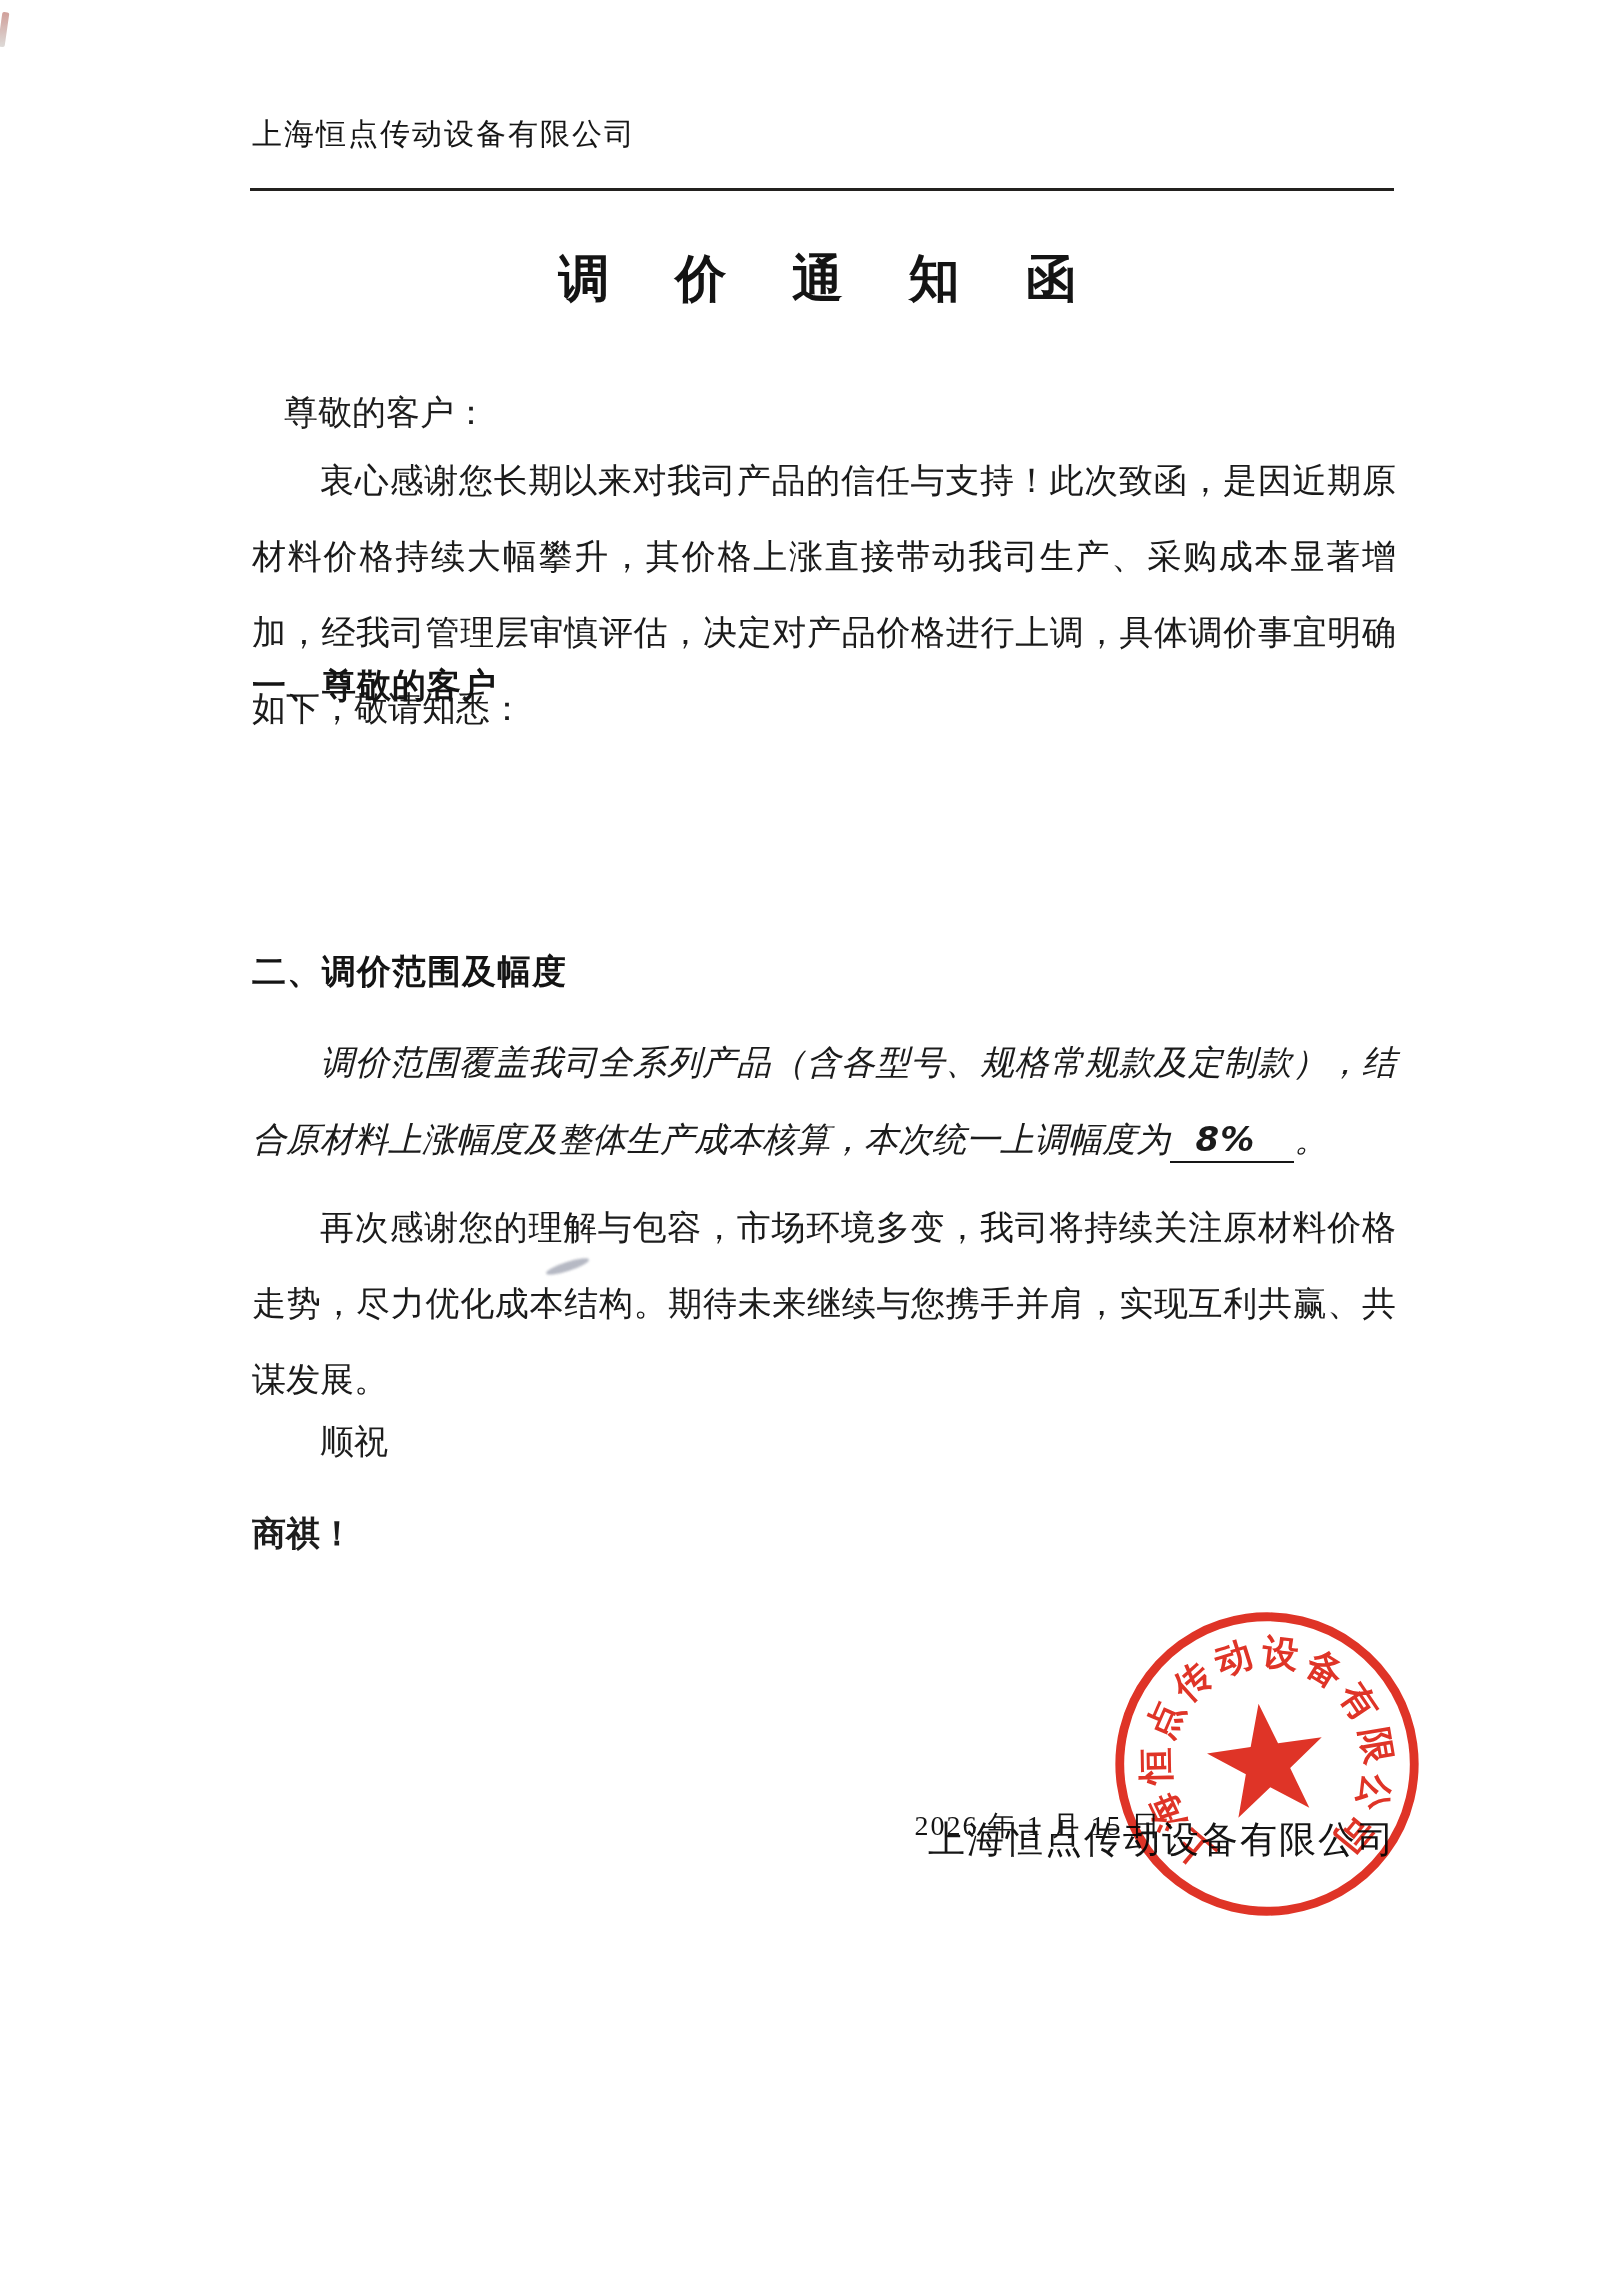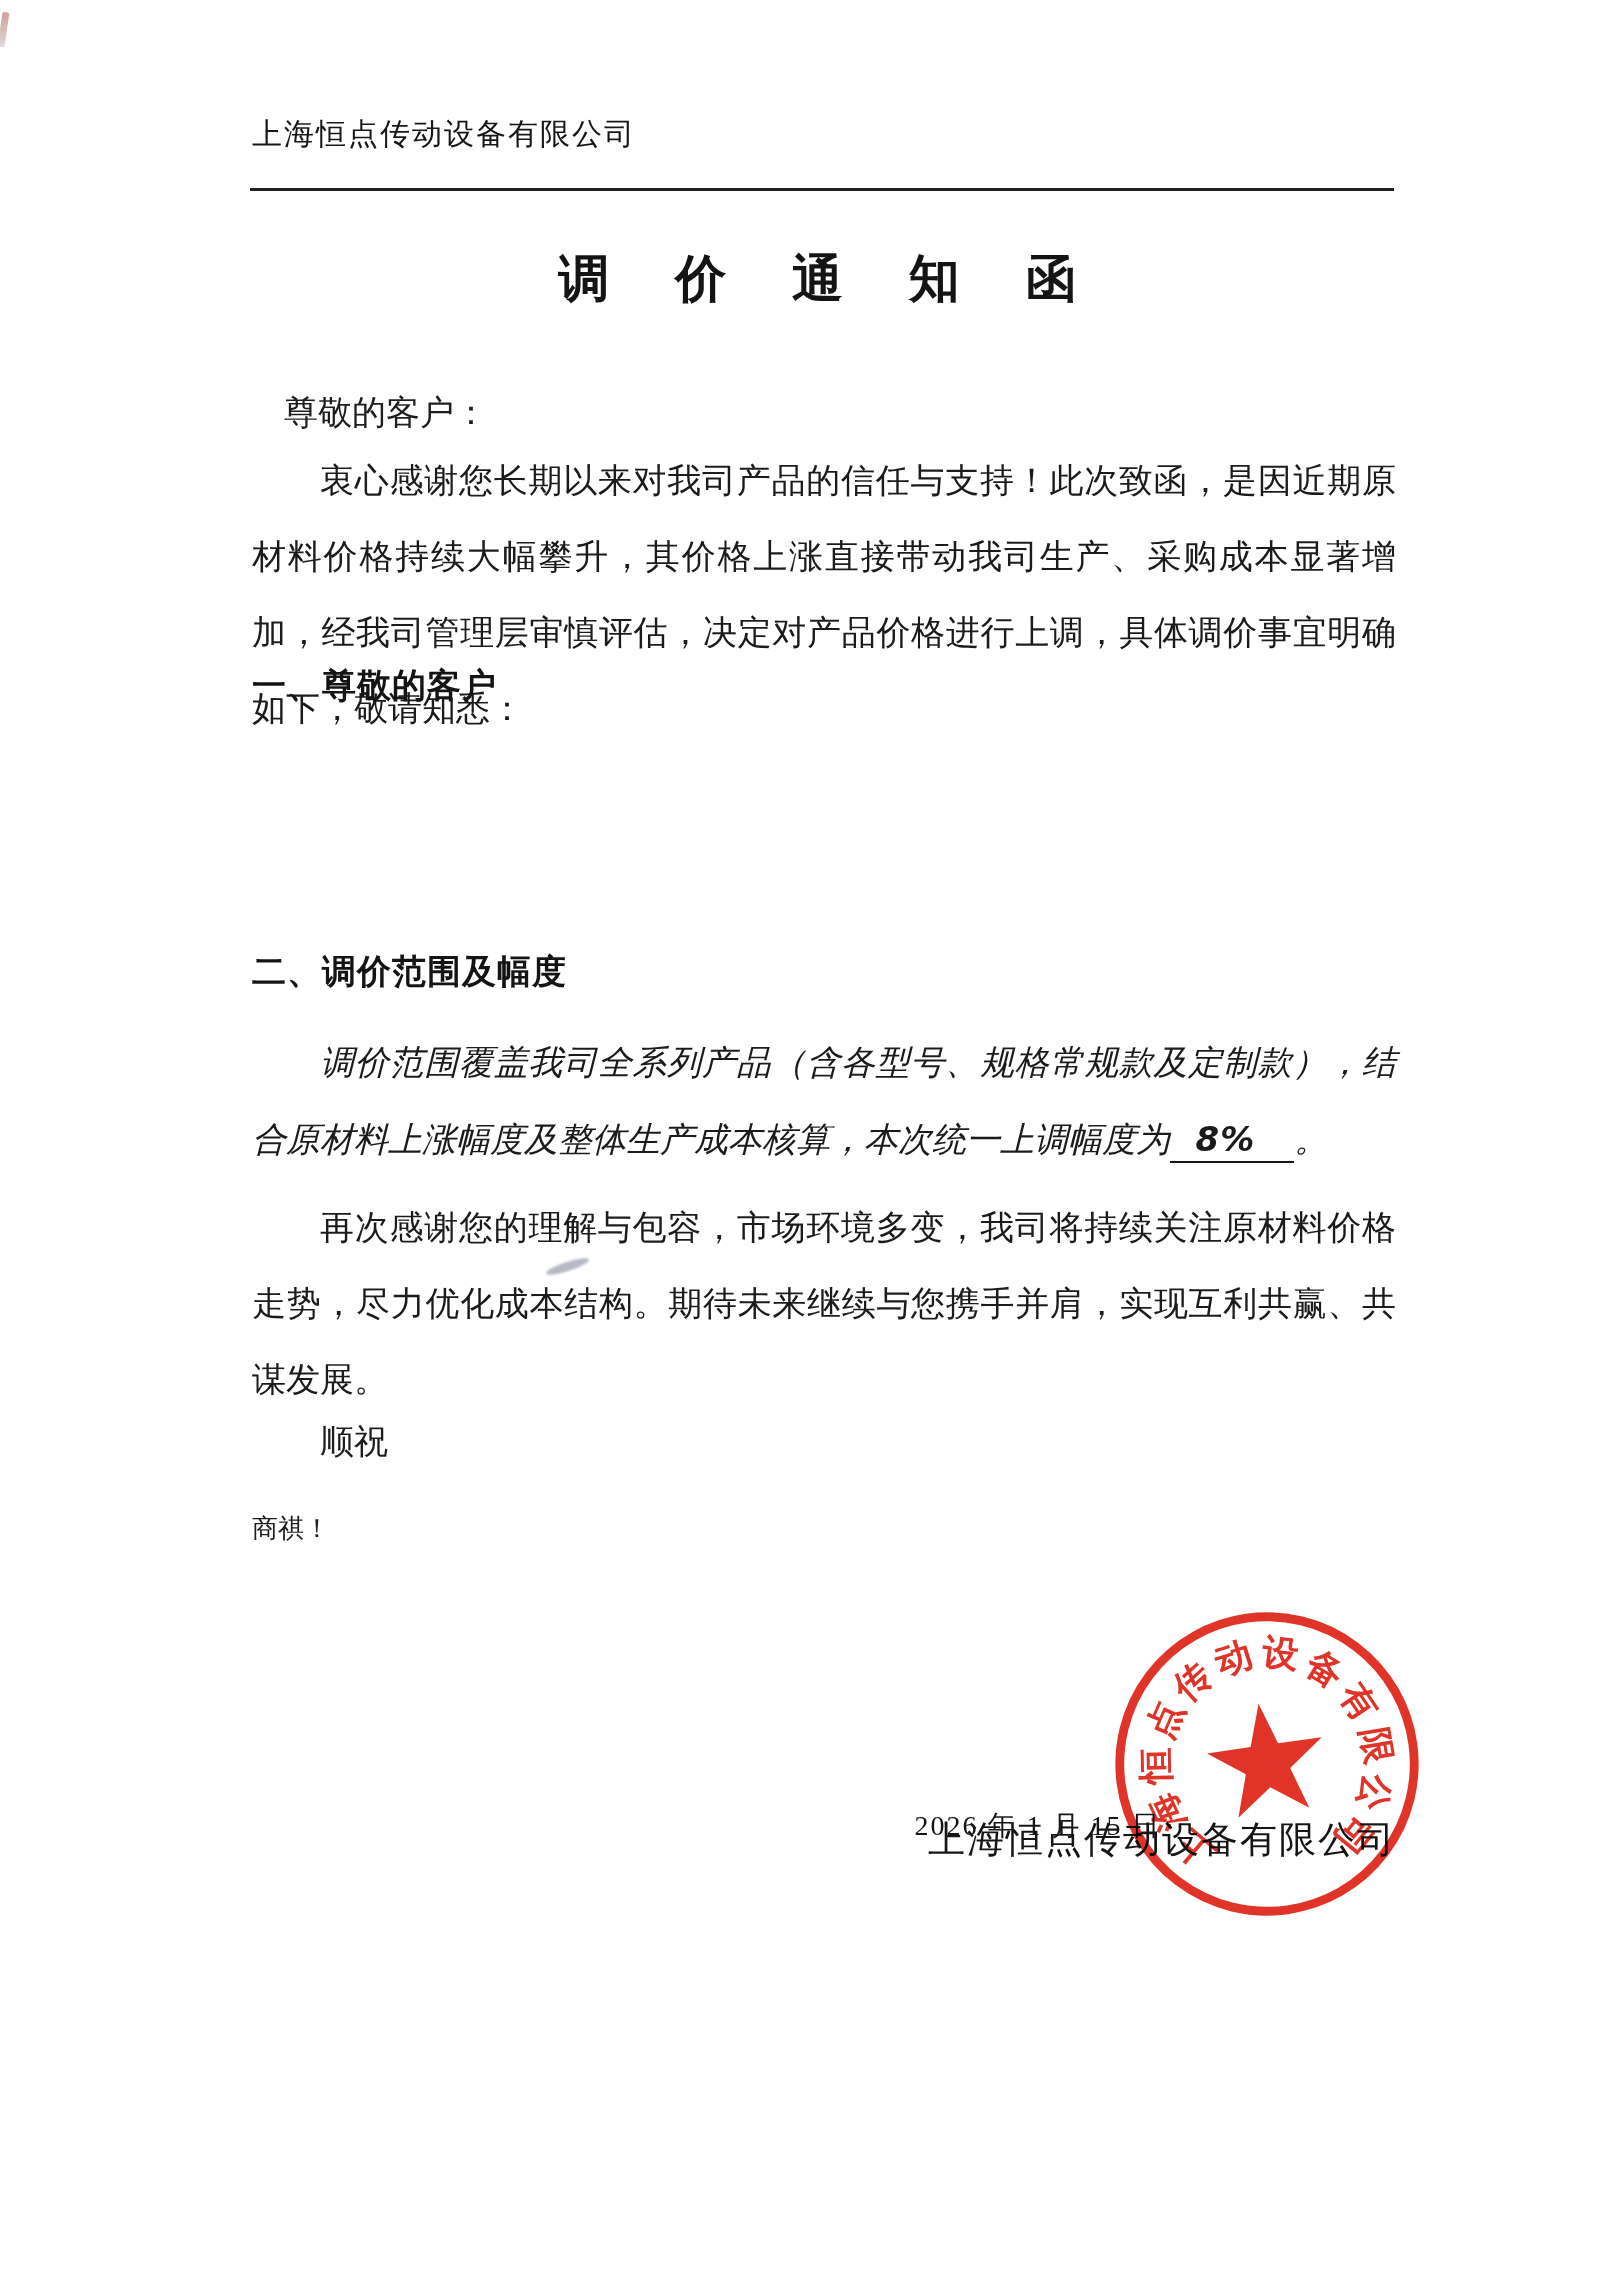--- a/index.html
+++ b/index.html
@@ -47,21 +47,21 @@
   .p-s2{top:1025px;font-style:italic;}
   .p-close{top:1190px;font-family:Liberation Serif, serif;}
   .hl{
     font-weight:700;text-indent:0;
     border-bottom:2.9px solid #161616;
     padding:0 39px 2px 25.5px;
     font-family:"DejaVu Sans","Liberation Sans",sans-serif;
     font-size:34px;letter-spacing:1px;
   }
   .wish-prefix{top:1419px;left:320px;font-size:34px;}
-  .wish{top:1511px;left:252px;font-size:26px;}
+  .wish{top:1511px;left:252px;font-size:34px;font-weight:bold;}
   .signature{
     top:1815px;left:686px;width:710px;text-align:right;
     font-size:37px;letter-spacing:2px;color:#151515;
   }
   .date{
     top:1807px;left:686px;width:704px;text-align:center;
     font-size:28px;letter-spacing:2px;color:#151515;
   }
   .seal{
     position:absolute;left:1108px;top:1605px;width:318px;height:318px;

